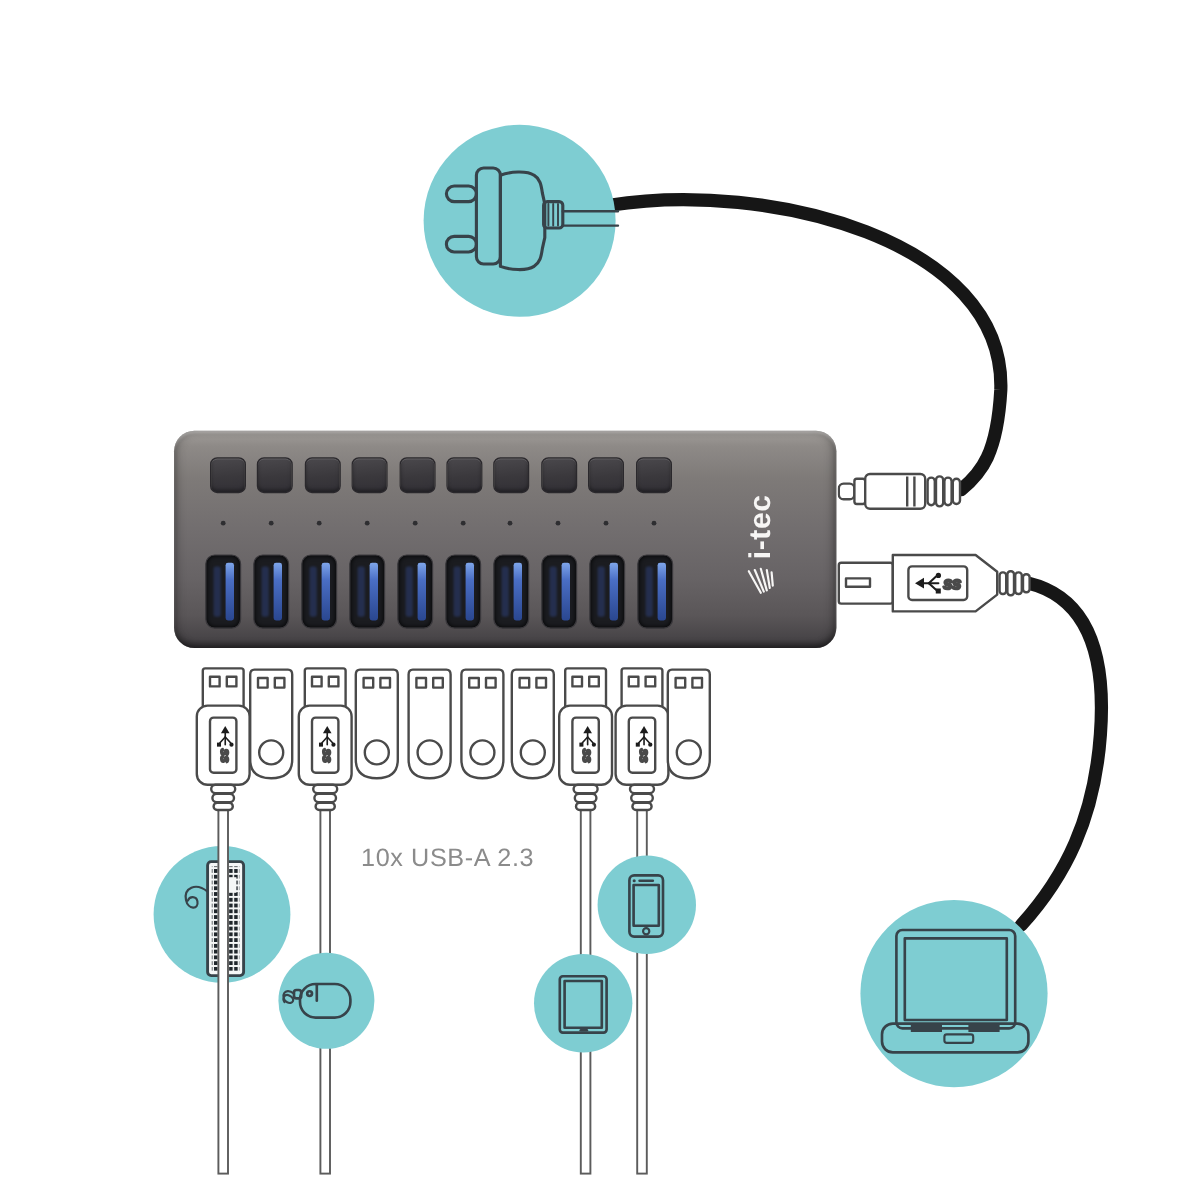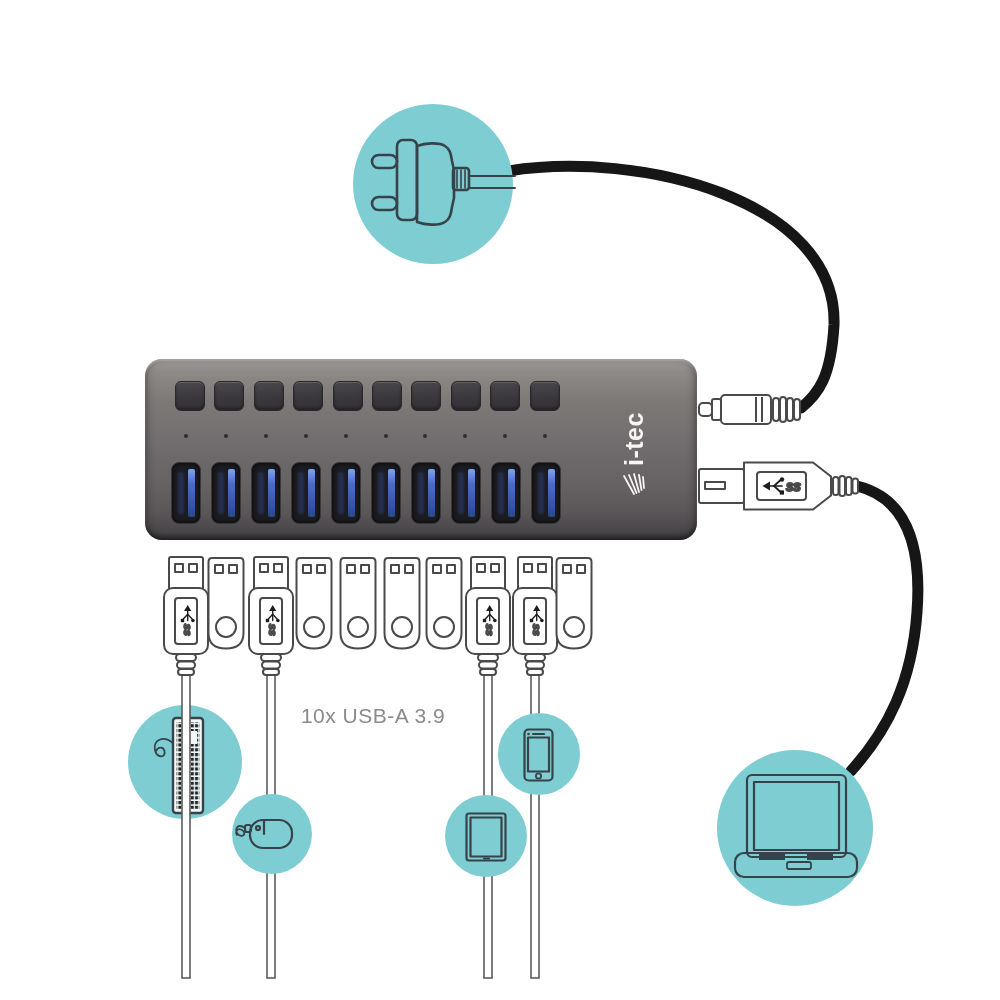--- a/index.html
+++ b/index.html
@@ -305,15 +305,15 @@
         <use href="#sym-usb-cable"></use>
       </svg>
       <svg width="48" height="124" viewBox="0 0 48 124" class="abs" style="left: 511px; top: 555px;">
         <use href="#sym-usb-cable"></use>
       </svg>
       <svg width="40" height="97" viewBox="0 0 40 97" class="abs" style="left: 554px; top: 556px;">
         <use href="#sym-flash-drive"></use>
       </svg>
     </div>
 
-  <div class="abs z5 label-10x">10x USB-A 3.9</div>
+  <div class="abs z5 label-10x">10x USB-A 2.3</div>
 
 </div>
 
 </body></html>

